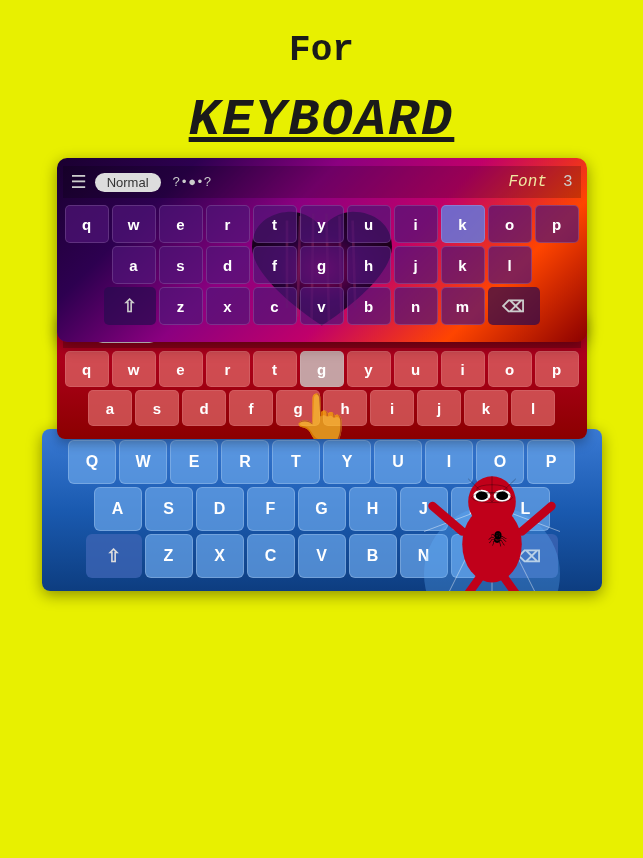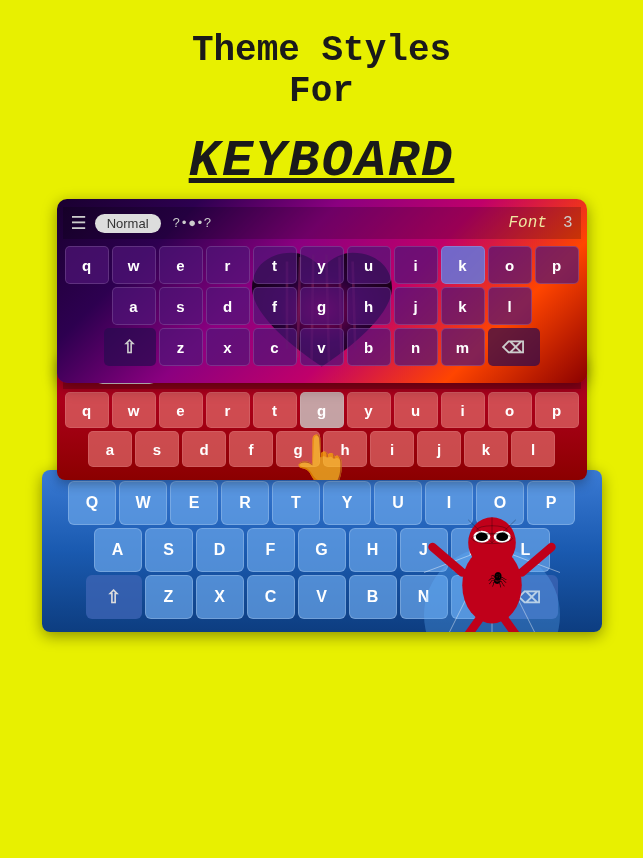--- a/index.html
+++ b/index.html
@@ -304,21 +304,20 @@
 
     .kb2-toolbar-extra {
       color: #eee;
       font-size: 15px;
     }
   </style>
 </head>
 <body>
 
 <div class="title-section">
-  <span class="title-line1">Theme Styles</span>
   <span class="title-line2">For</span>
 </div>
 
 <div class="keyboard-label">KEYBOARD</div>
 
 <div class="keyboard-1">
   <div class="kb1-bg">
 
     <svg class="heart-bg" viewBox="0 0 200 160">
       <defs>

